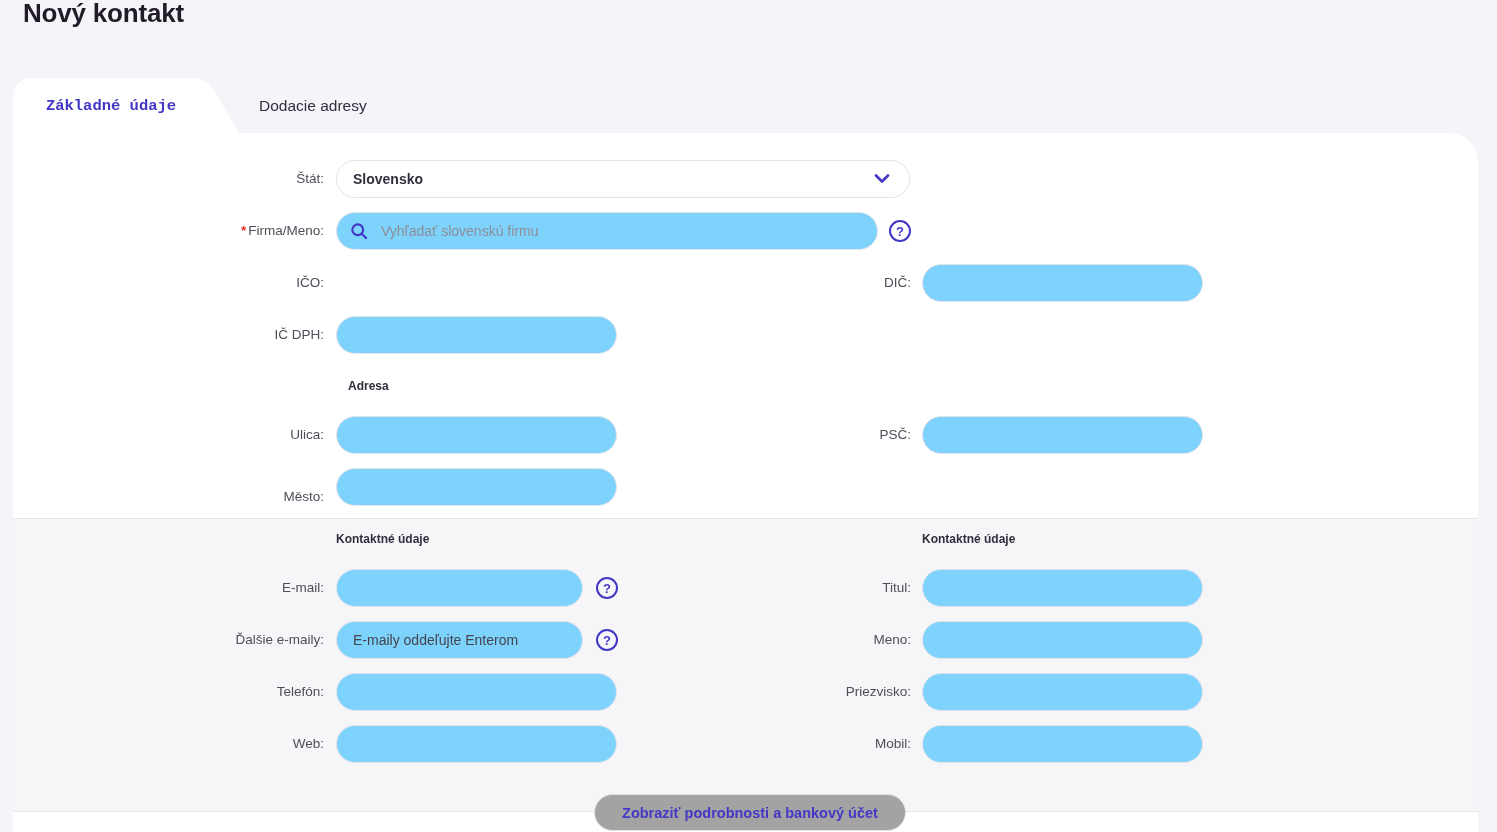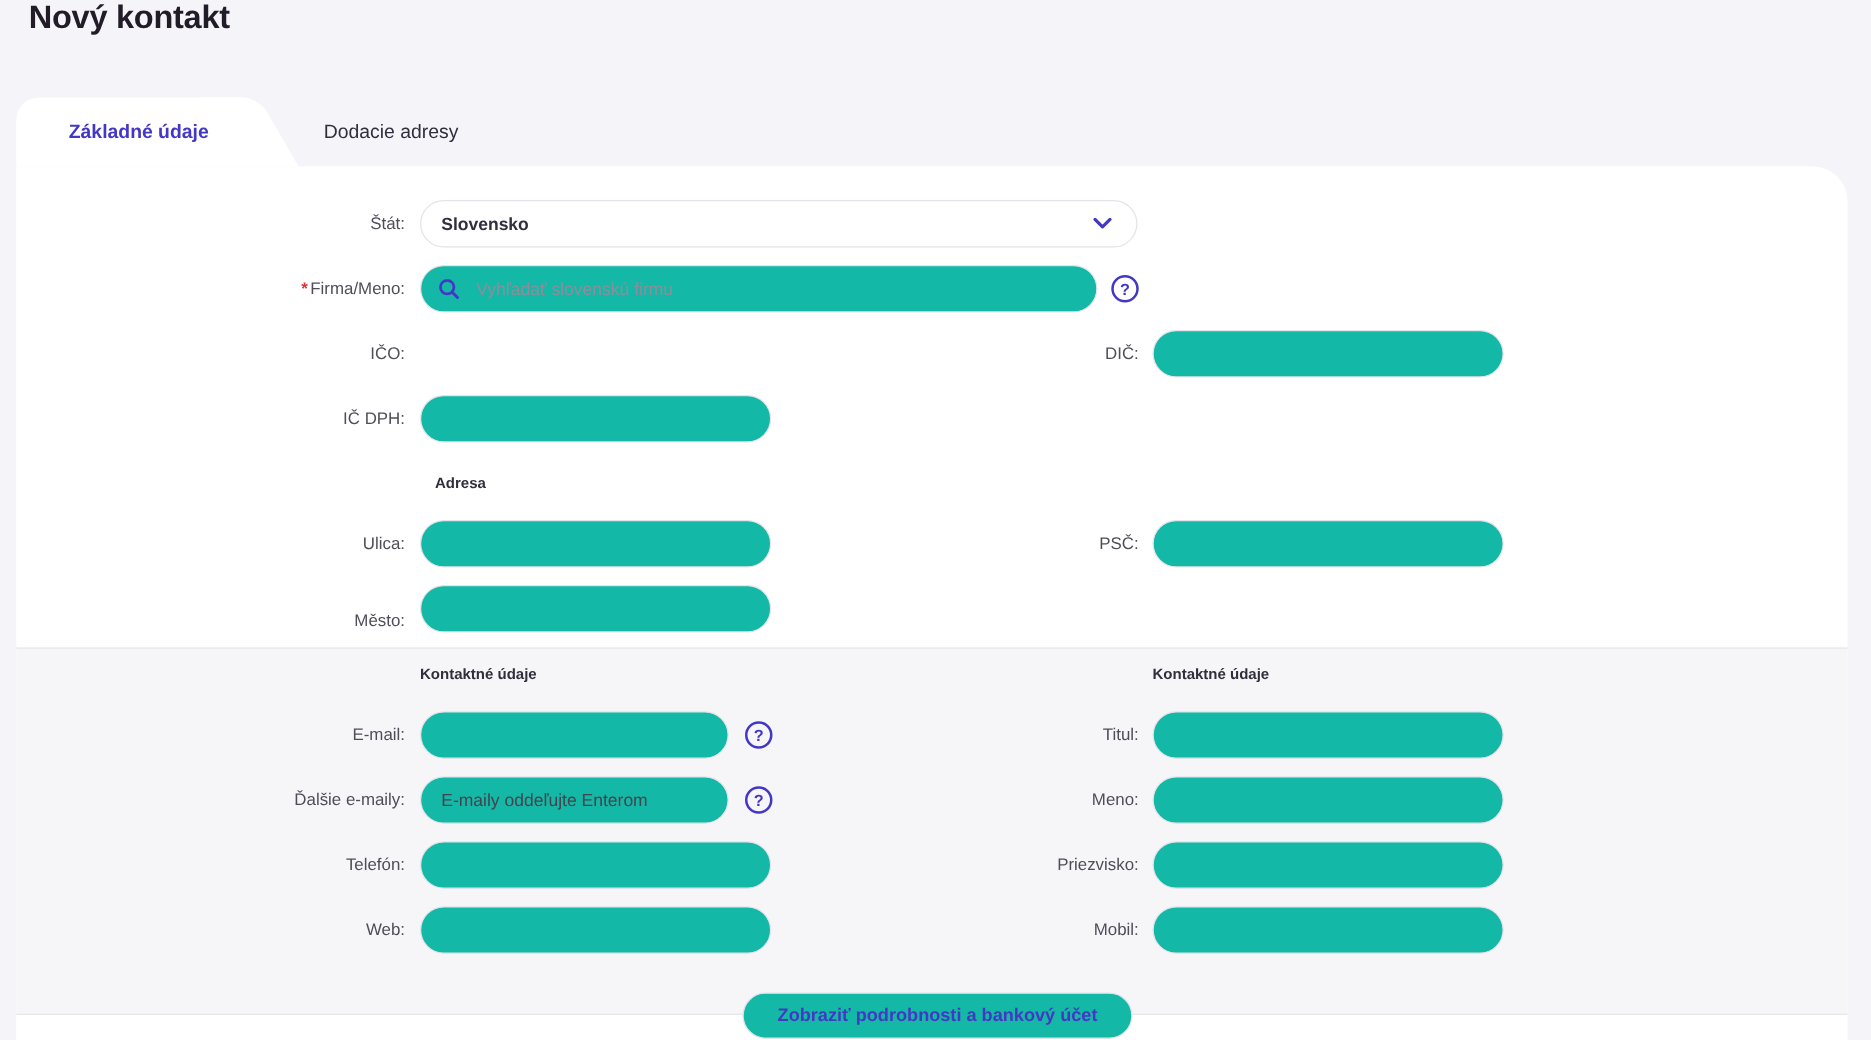--- a/index.html
+++ b/index.html
@@ -23,21 +23,21 @@
     background:var(--page-background);
     position:relative;
     overflow:hidden;
   }
   .page-title{
     position:absolute;left:23px;top:-4px;
     font-size:26px;font-weight:700;color:var(--title-color);
     letter-spacing:-0.2px;line-height:34px;
   }
   
-  .tab-active{position:absolute;left:13px;top:78px;width:212px;height:55px;cursor:pointer;}
+  .tab-active{position:absolute;left:13px;top:78px;width:212px;height:55px;cursor:pointer;font-family:Liberation Mono, monospace;}
   .tab-active .bg-main{position:absolute;left:0;top:0;width:180px;height:55px;background:var(--card-background);border-radius:18px 0 0 0;}
   .tab-active .bg-slant{position:absolute;left:146px;top:0;width:48px;height:55px;background:var(--card-background);border-radius:0 12px 0 0;transform:skewX(30deg);transform-origin:0 0;}
   .tab-active .tab-label{
     position:absolute;left:0;top:0;width:196px;height:55px;
     display:flex;align-items:center;justify-content:center;
     color:var(--accent);font-size:15.5px;font-weight:700;
   }
   .tab-inactive{
     position:absolute;left:238px;top:78px;height:55px;padding:0 21px;
     display:flex;align-items:center;cursor:pointer;
@@ -61,21 +61,21 @@
   }
   .flabel.lcol{left:60px;width:251px;}
   .flabel.rcol{left:660px;width:238px;}
   .req{color:var(--required-color);font-weight:700;margin-right:2px;}
   .sec-heading{position:absolute;font-size:12px;font-weight:700;color:var(--heading-color);}
   
   .field{position:absolute;height:38px;}
   .field input{
     width:100%;height:100%;
     border:1px solid var(--input-border);border-radius:19px;
-    background:#14b8a6;padding:0 16px;outline:none;
+    background:#7dd3fc;padding:0 16px;outline:none;
     font-family:"Liberation Sans",sans-serif;font-size:14px;color:#332e3d;
   }
   .field input::placeholder{color:var(--placeholder-color);opacity:1;}
   .field input.dark-ph::placeholder{color:var(--dark-placeholder-color);}
   .field.with-icon input{padding-left:44px;}
   .field .search-ic{position:absolute;left:13px;top:9px;pointer-events:none;}
   .select-box{
     position:absolute;height:38px;
     display:flex;align-items:center;justify-content:space-between;
     padding:0 19px 0 16px;
@@ -85,21 +85,21 @@
   .select-box .sel-value{font-size:14px;font-weight:700;color:var(--heading-color);text-align:center;}
   .help{
     position:absolute;width:22px;height:22px;
     border:2px solid var(--accent);border-radius:50%;
     color:var(--accent);font-weight:700;font-size:13px;
     display:flex;align-items:center;justify-content:center;
     cursor:pointer;background:transparent;line-height:1;
   }
   .details-btn{
     position:absolute;left:581px;top:661px;width:312px;height:37px;
-    background:#14b8a6;border:1px solid #e2e1e9;border-radius:19px;
+    background:#a3a3a3;border:1px solid #e2e1e9;border-radius:19px;
     color:var(--accent);font-weight:700;font-size:14.5px;
     font-family:"Liberation Sans",sans-serif;
     display:flex;align-items:center;justify-content:center;
     cursor:pointer;z-index:5;
   }
 </style>
 </head>
 <body>
 
 <h1 class="page-title">Nový kontakt</h1>

